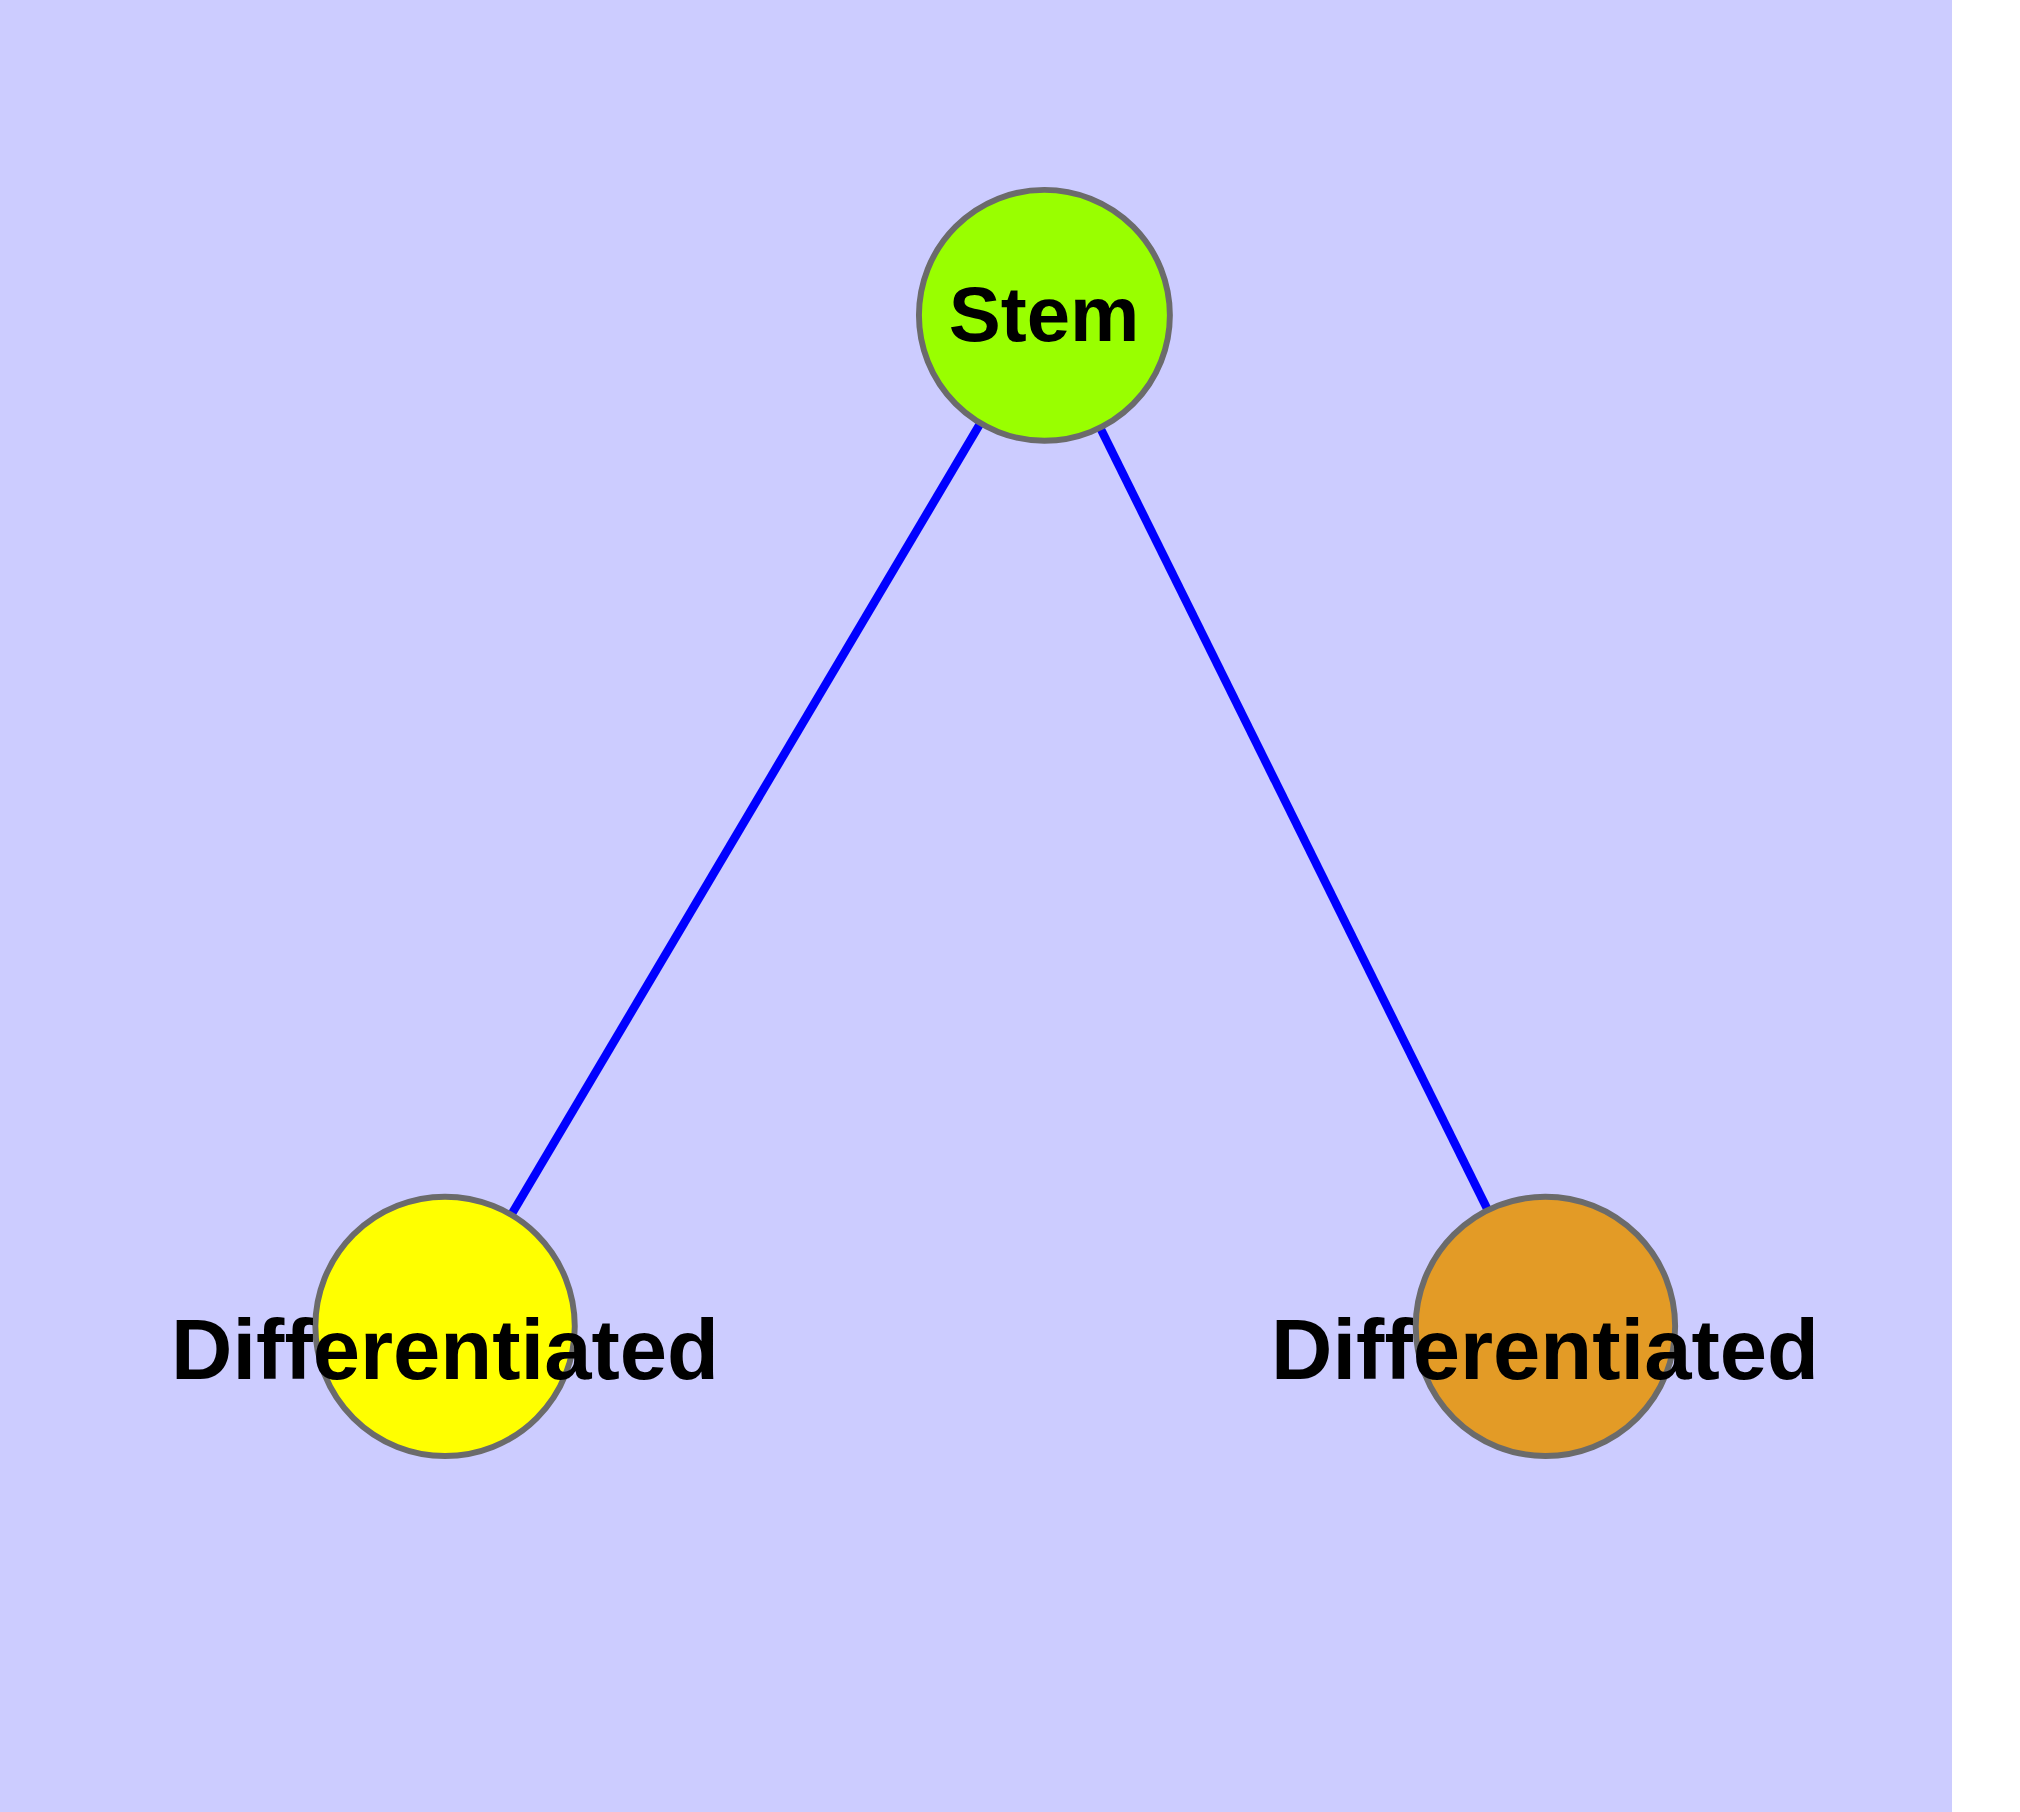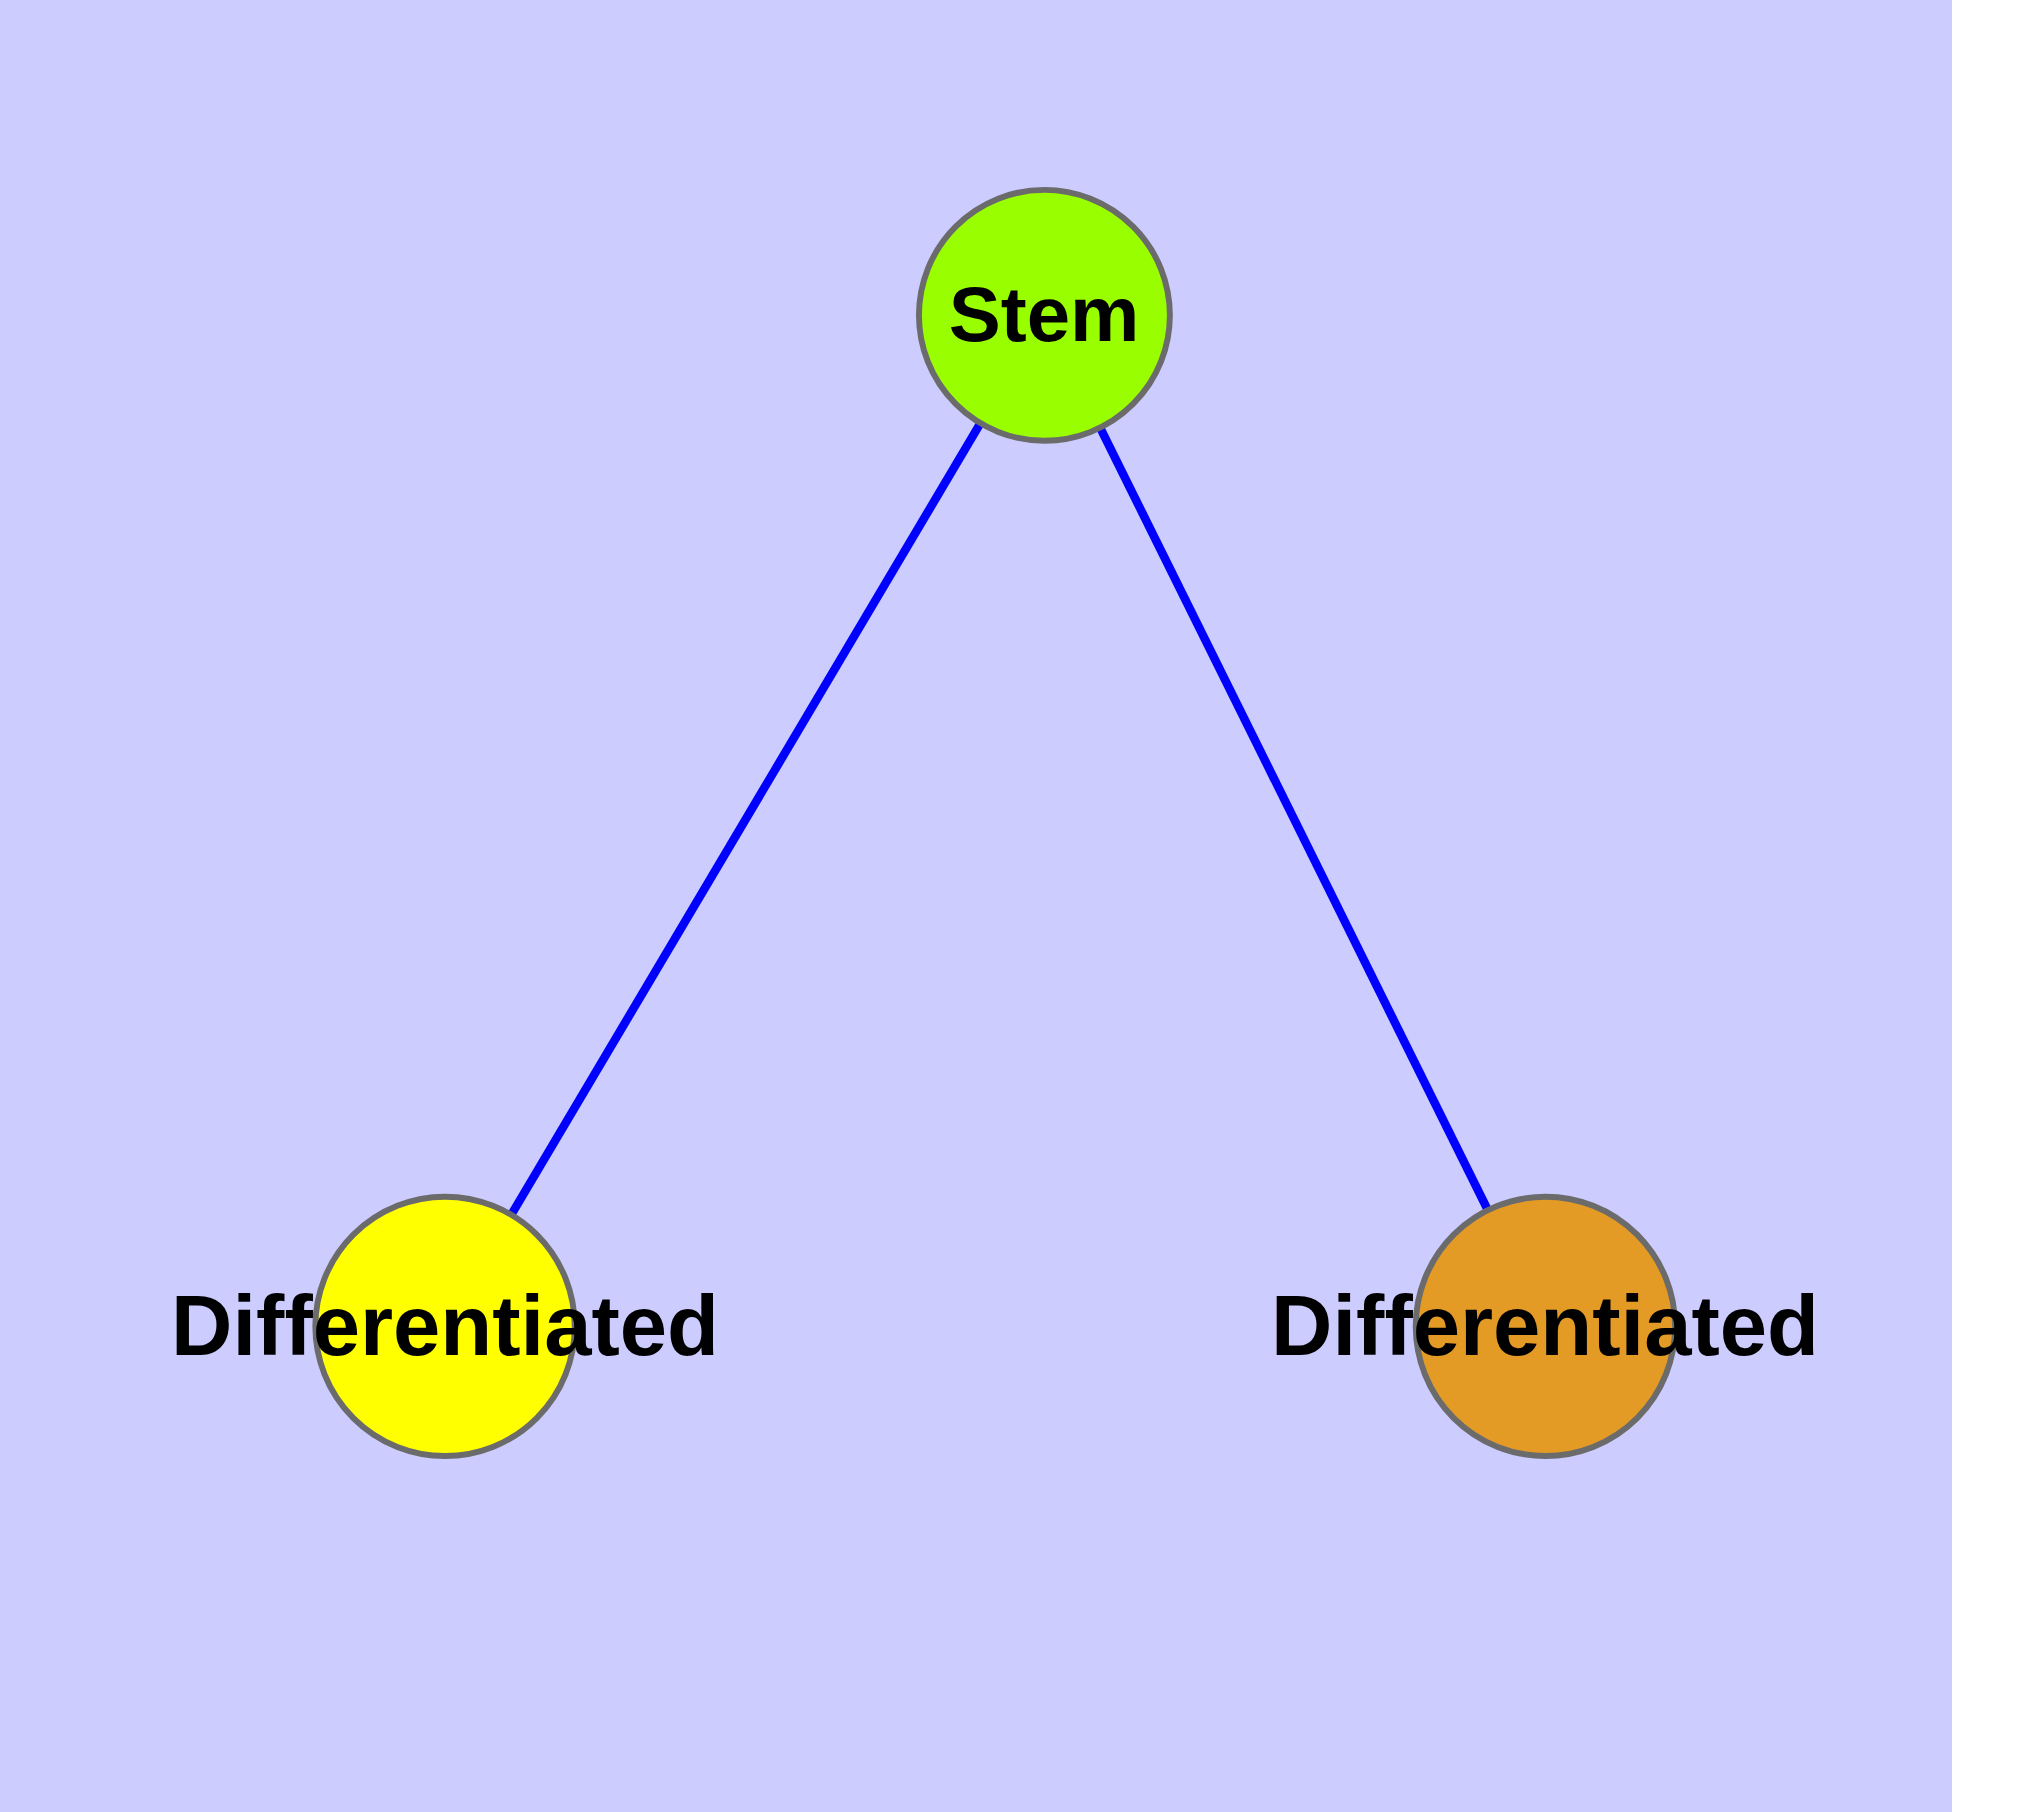--- a/index.html
+++ b/index.html
@@ -42,20 +42,21 @@
     line-height: 1.12;
     white-space: pre;
     pointer-events: none;
     transform: translate(-50%, -50%);
   }
   .label-stem {
     font-size: 78px;
   }
   .label-wide {
     font-size: 85px;
+    margin-top: 24px;
   }
 </style>
 </head>
 <body>
 
 <div id="canvas" style="width: 1952px; height: 1812px; background: rgb(204, 204, 255);">
 
   <svg id="graph-svg" viewBox="0 0 2384 2138" preserveAspectRatio="none" aria-hidden="true" style="width: 2021px; height: 1812px;">
     <g id="edges-layer">
         <line class="edge-line" x1="1156.546320833139" y1="499.3214133607713" x2="603.0027899495253" y2="1433.3771875392026" stroke="#0000ff" stroke-width="10"></line>

